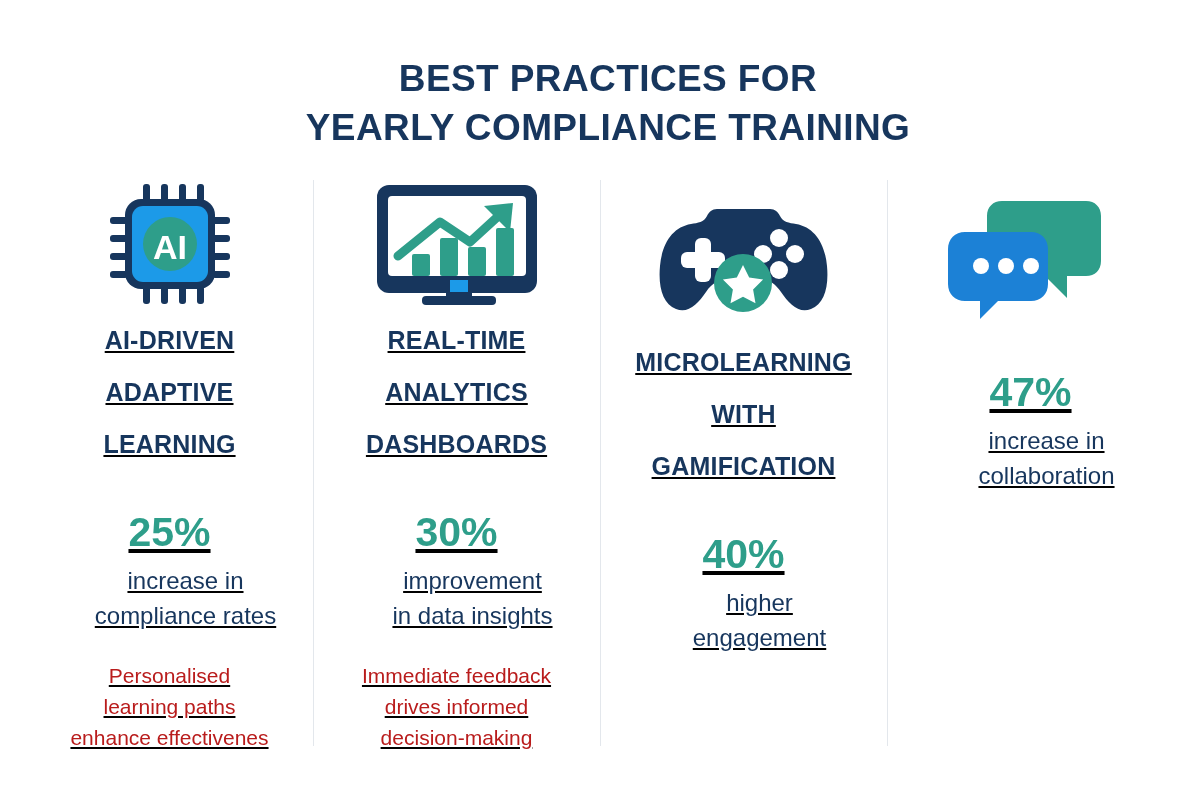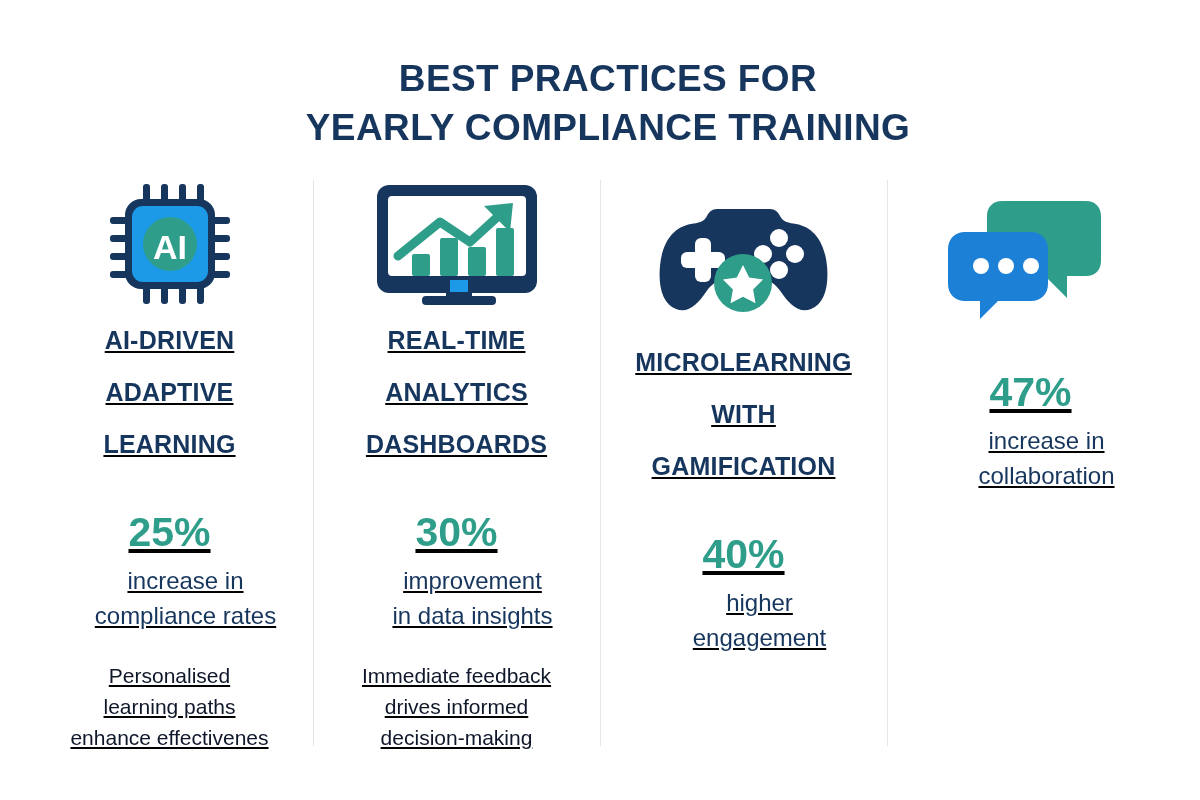--- a/index.html
+++ b/index.html
@@ -119,21 +119,21 @@
     margin-left: 32px;
   }
 
   
   .col-desc {
     margin-top: 27px;
     font-family: "Liberation Sans", sans-serif;
     font-weight: normal;
     font-size: 21px;
     line-height: 31px;
-    color: #0f172a;
+    color: #b91c1c;
     text-align: center;
     white-space: pre-line;
   }
 </style>
 </head>
 <body>
 
 <div id="infographic">
 
   <div class="title-block">

